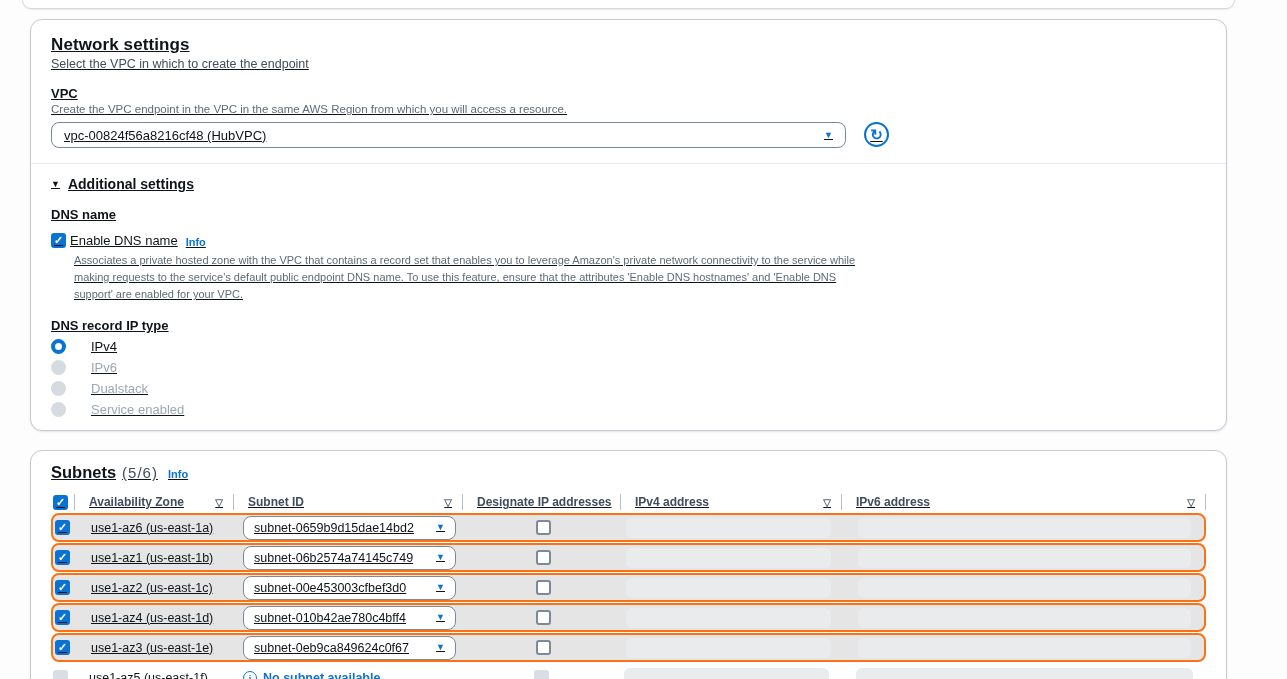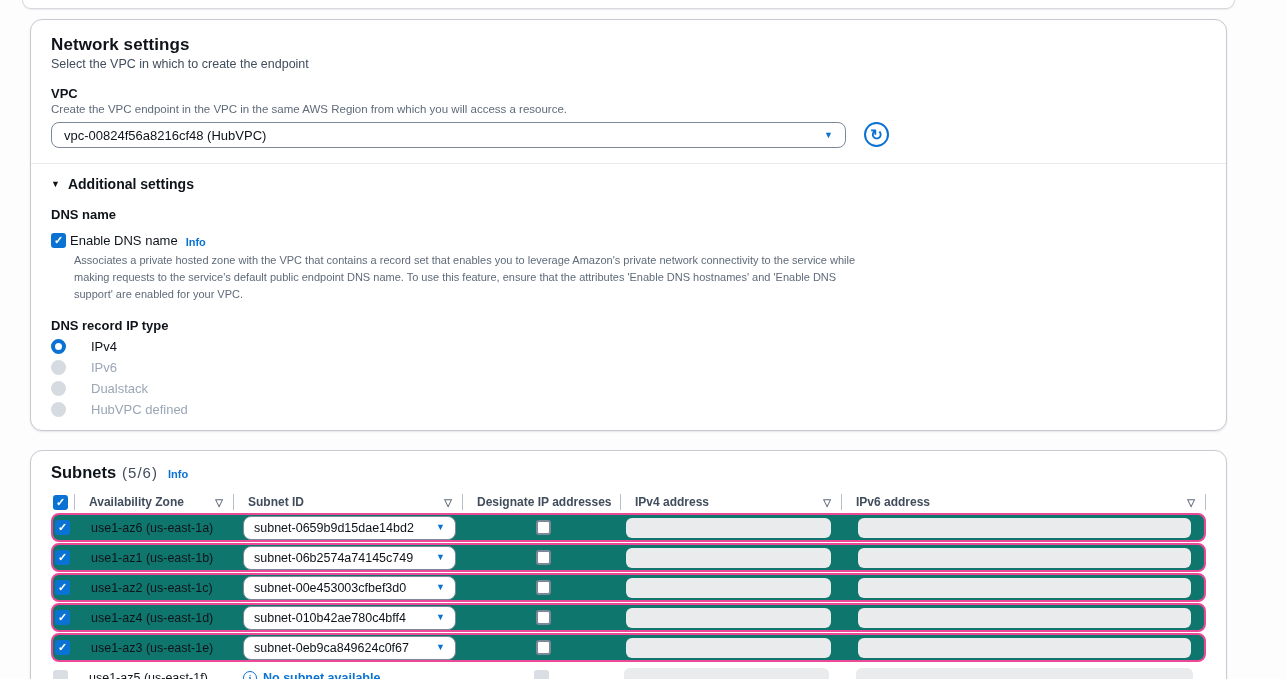--- a/index.html
+++ b/index.html
@@ -1,18 +1,18 @@
 <!DOCTYPE html>
 <html><head>
 <meta charset="utf-8">
 <style>
   * { margin:0; padding:0; box-sizing:border-box; }
   html,body { width:1287px; height:679px; background:#fdfdfe; font-family:"Liberation Sans", sans-serif; color:#0f141a; overflow:hidden; }
 
-  .page { width:1257px; height:679px; position:relative; }
+  .page { width:1257px; height:679px; position:relative;text-decoration:underline; }
 
   
   .prev-stub { height:9px; margin:0 22px; background:#fff; border:1px solid #d9d9de; border-top:none; border-radius:0 0 10px 10px; box-shadow:0 1px 1px rgba(0,28,36,.08); }
 
   .card { background:#fff; border:1px solid #c9c9d1; border-radius:12px; margin:0 30px; box-shadow:0 1px 2px rgba(0,28,36,.10); }
   .card.ns { margin-top:10px; padding:15px 20px 13px; }
   .card.subnets-card { margin-top:19px; padding:12px 20px 10px; }
 
   h2.sec-title { font-size:17px; font-weight:700; letter-spacing:.1px; }
   .sec-desc { font-size:12.5px; color:#414d5c; margin-top:2px; }
@@ -57,21 +57,21 @@
 
   .tbl { margin-top:9px; }
   .trow { display:grid; grid-template-columns:24px 158px 229px 158px 221px 1fr; align-items:center; }
   .thead { height:22px; }
   .th { font-size:12px; font-weight:700; color:#414d5c; display:flex; align-items:center; height:16px; padding-left:14px; position:relative; }
   .th .sort { margin-left:auto; margin-right:10px; color:#5f6b7a; font-size:10px; cursor:pointer; }
   .th.div-l { border-left:1px solid #b6bec9; }
   .th.div-r { border-right:1px solid #b6bec9; }
   .th-check { padding-left:2px; }
 
-  .drow { height:29px; border:2px solid #ec4899; border-radius:8px; background:#0f766e; margin-top:1px; }
+  .drow { height:29px; border:2px solid #f97316; border-radius:8px; background:#e5e5e5; margin-top:1px; }
   .drow.first { margin-top:0; }
   .drow.plain { border:none; background:#fff; height:27px; margin-top:2px; border-radius:0; }
   .cell { display:flex; align-items:center; height:100%; }
   .cell.c-check { padding-left:2px; }
   .cell.c-az { padding-left:14px; font-size:12.5px; }
   .cell.c-designate { justify-content:center; }
   .subnet-select { margin-left:8px; width:213px; height:24px; border:1px solid #7d8998; border-radius:8px; background:#fff; display:flex; align-items:center; justify-content:space-between; padding:0 10px; font-size:12.5px; cursor:pointer;gap:9px; }
   .dis-input { height:20px; background:#e9ebed; border-radius:6px; }
   .dis-input.v4 { width:205px; margin-left:4px; }
   .dis-input.v6 { width:calc(100% - 28px); margin-left:15px; }
@@ -125,21 +125,21 @@
     <div class="radio-row disabled">
       <span class="radio off-disabled"></span>
       <span class="radio-lbl">IPv6</span>
     </div>
     <div class="radio-row disabled">
       <span class="radio off-disabled"></span>
       <span class="radio-lbl">Dualstack</span>
     </div>
     <div class="radio-row disabled">
       <span class="radio off-disabled"></span>
-      <span class="radio-lbl">HubVPC defined</span>
+      <span class="radio-lbl">Service enabled</span>
     </div>
   </section>
 
   <section class="card subnets-card">
     <div class="subnets-head">
       <span class="subnets-title">Subnets</span>
       <span class="subnets-count">(5/6)</span>
       <a class="info-link">Info</a>
     </div>
 

